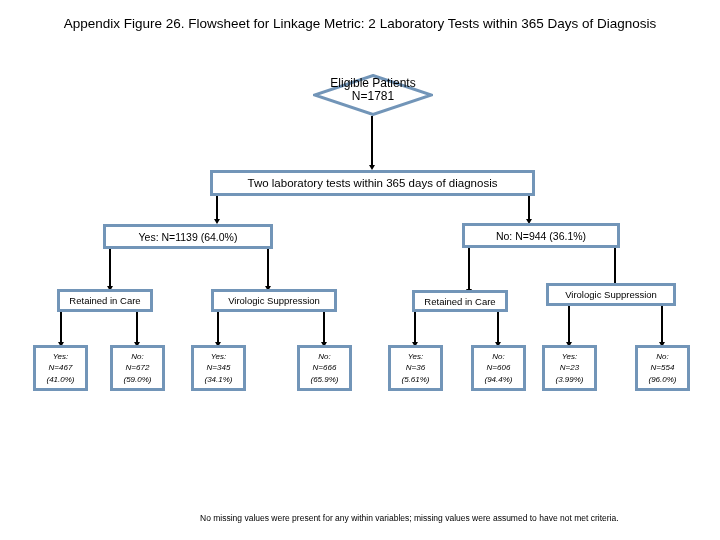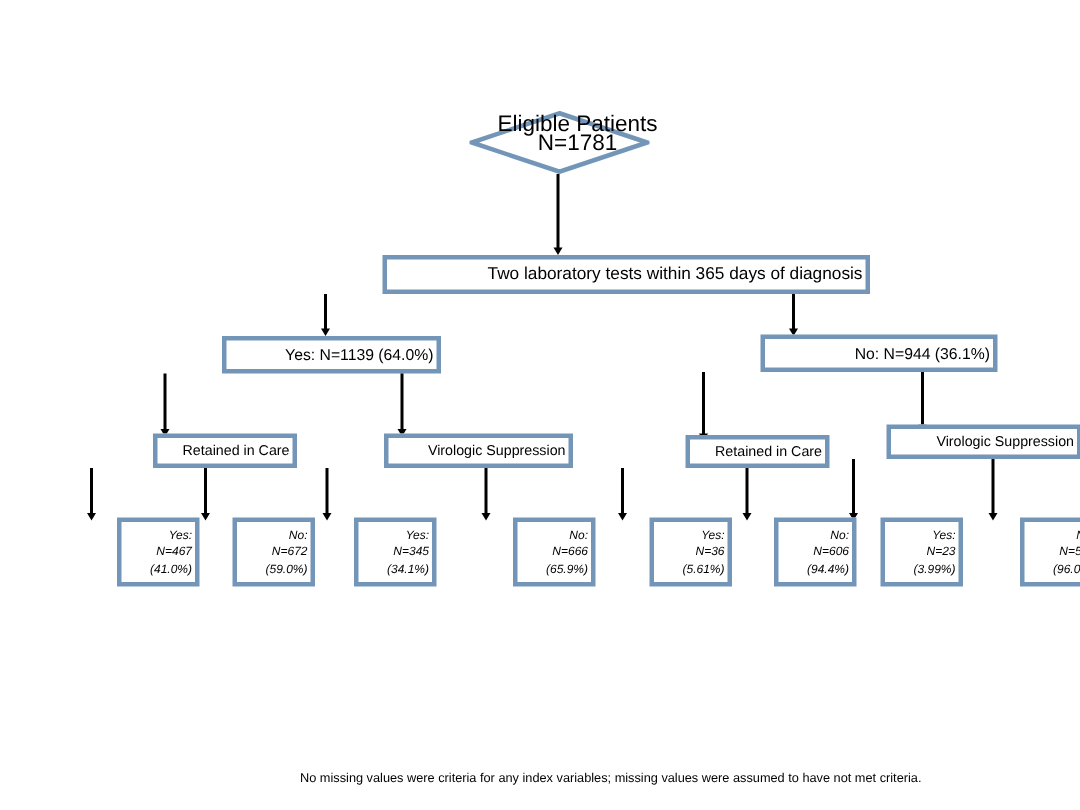--- a/index.html
+++ b/index.html
@@ -33,23 +33,22 @@
     color: #000000;
   }
   .node {
     position: absolute;
     box-sizing: border-box;
     background: #ffffff;
     border: 3px solid #7295b8;
     display: flex;
     align-items: center;
     justify-content: center;
-    text-align: right;
-    color: #000000;
-    margin-left: 45px;
+    text-align: center;
+    color: #000000;
   }
   .node-text {
     display: block;
     width: 100%;
     padding: 0 2px;
   }
   .stage2 { font-size: 11.5px; }
   .stage3 { font-size: 10.5px; }
   .stage4 { font-size: 9.5px; }
   .leaf {
@@ -69,25 +68,25 @@
   }
   .diamond-wrap svg {
     position: absolute;
     left: 0; top: 0;
     width: 120px;
     height: 42px;
     display: block;
   }
   .diamond-label {
     position: absolute;
-    left: 12px;
+    left: 0;
     top: 3px;
     width: 120px;
     text-align: center;
-    font-size: 15px;
+    font-size: 12px;
     line-height: 12.5px;
     white-space: pre-line;
     color: #000000;
     z-index: 2;
   }
 
   .vline {
     position: absolute;
     width: 2px;
     background: #000000;
@@ -110,20 +109,21 @@
     font-size: 8.5px;
     line-height: 12px;
     color: #000000;
   }
 </style>
 </head>
 <body>
 
 <div id="canvas">
 
+  <div class="title">Appendix Figure 26. Flowsheet for Linkage Metric: 2 Laboratory Tests within 365 Days of Diagnosis</div>
 
   <div class="diamond-wrap">
     <svg viewBox="0 0 120 42">
       <polygon points="60,1.5 118.5,21 60,40.5 1.5,21" fill="#ffffff" stroke="#7295b8" stroke-width="3"></polygon>
     </svg>
     <div class="diamond-label">Eligible Patients
 N=1781</div>
   </div>
 
   <div class="vline" style="left:371px; top:116px; height:51px;"></div>
@@ -131,21 +131,21 @@
 
   <div class="node stage2" style="left:210px; top:170px; width:325px; height:26px;">
     <span class="node-text">Two laboratory tests within 365 days of diagnosis</span>
   </div>
 
   <div class="vline" style="left:216px; top:196px; height:24px;"></div>
   <div class="arrowhead" style="left:213.5px; top:219px;"></div>
   <div class="vline" style="left:528px; top:196px; height:24px;"></div>
   <div class="arrowhead" style="left:525.5px; top:219px;"></div>
 
-  <div class="node stage3" style="left:103px; top:224px; width:146px; height:25px;">
+  <div class="node stage3" style="left:103px; top:224px; width:170px; height:25px;">
     <span class="node-text">Yes: N=1139 (64.0%)</span>
   </div>
 
   <div class="node stage3" style="left:462px; top:223px; width:158px; height:25px;">
     <span class="node-text">No: N=944 (36.1%)</span>
   </div>
 
   <div class="vline" style="left:109px; top:249px; height:38px;"></div>
   <div class="arrowhead" style="left:106.5px; top:286px;"></div>
   <div class="vline" style="left:267px; top:249px; height:38px;"></div>
@@ -223,15 +223,15 @@
     <span class="node-text">Yes:
 N=23
 (3.99%)</span>
   </div>
   <div class="node leaf" style="left:635px; top:345px; width:55px; height:46px;">
     <span class="node-text">No:
 N=554
 (96.0%)</span>
   </div>
 
-  <div class="footnote">No missing values were criteria for any index variables; missing values were assumed to have not met criteria.</div>
+  <div class="footnote">No missing values were present for any within variables; missing values were assumed to have not met criteria.</div>
 
 </div>
 
 </body></html>

